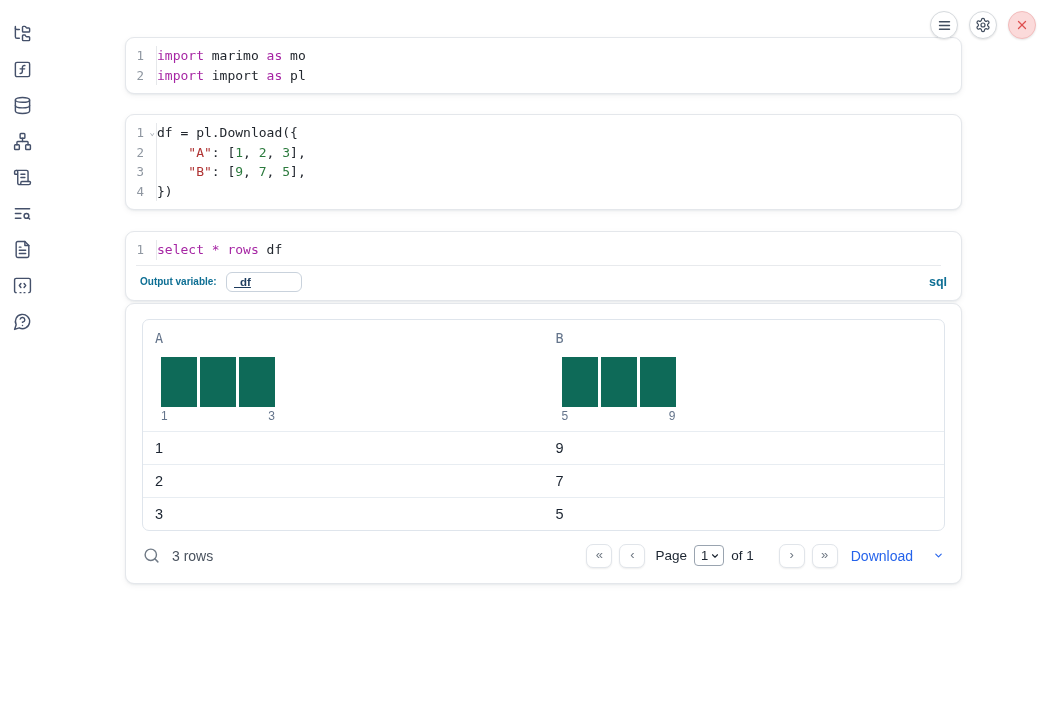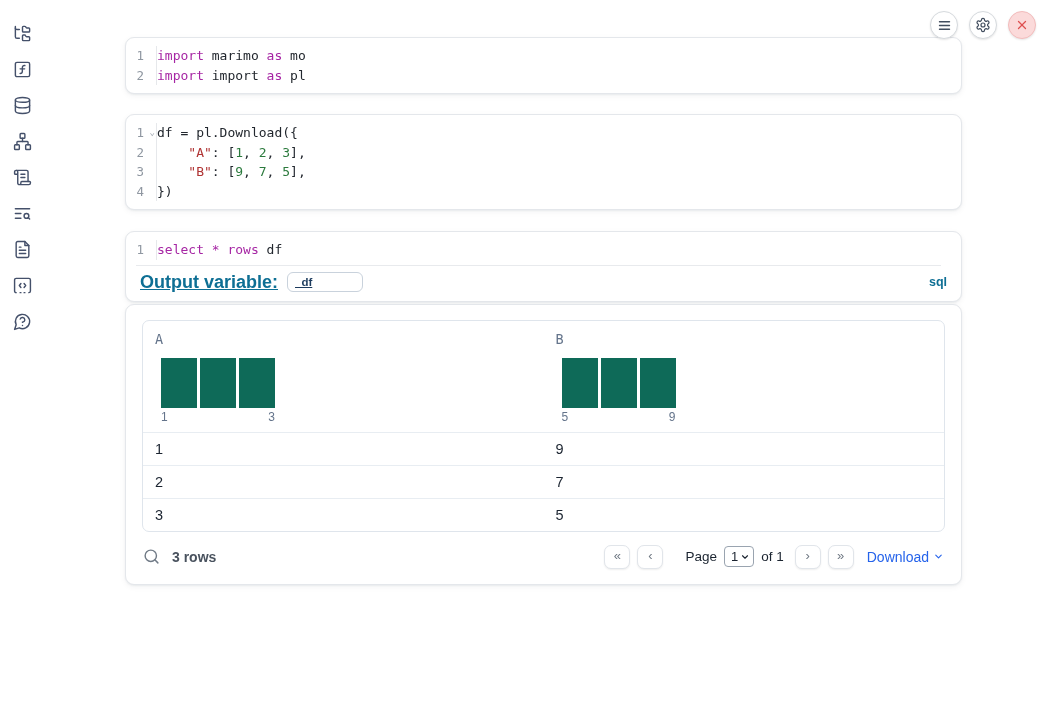--- a/index.html
+++ b/index.html
@@ -43,21 +43,21 @@
   .fold { position:absolute; right:1px; top:0px; font-size:9px; color:#9aa2ac; }
   .codeline { flex:1; border-left:1px solid #e6e8eb; 
               white-space:pre; color:var(--c-code-text,#22272e); }
   .tok-kw { color:var(--c-keyword,#a626a4); }
   .tok-str { color:var(--c-string,#b03434); }
   .tok-num { color:var(--c-number,#2b7a3d); }
   .tok-pl  { color:var(--c-code-text,#22272e); }
 
   .sql-divider { border-top:1px solid #e8eaed; margin:5px 20px 0 10px; }
   .ov-row { display:flex; align-items:center; padding:6px 14px 8px; }
-  .ov-label { font-size:18px; font-weight:bold; color:var(--c-sql-accent,#0e6f94);text-decoration:underline; }
+  .ov-label { font-size:10px; font-weight:bold; color:var(--c-sql-accent,#0e6f94); }
   .ov-input { margin-left:9px; width:76px; height:20px; border:1px solid #c9d2dc;
               border-radius:6px; font-size:11.5px; font-weight:bold; color:#1d3c5e;
               padding:2px 7px; font-family:"Liberation Sans",sans-serif; outline:none;text-decoration:underline; }
   .ov-spacer { flex:1; }
   .sql-badge { font-size:12.5px; font-weight:bold; color:var(--c-sql-accent,#0e6f94); cursor:pointer; }
 
   
   .output-card { margin-top:2px; background:#fff; border:1px solid #e4e7eb;
                  border-radius:9px; padding:15px 16px 0;
                  box-shadow:0 1px 2px rgba(20,30,50,.06),0 2px 6px rgba(20,30,50,.05); }
@@ -70,31 +70,31 @@
   .bar { width:36px; height:100%; background:var(--c-hist-bar,#0e6a58); }
   .hist-labels { width:114px; margin:2px 0 0 6px; display:flex;
                  justify-content:space-between; font-size:12px; color:#64748b; }
   .t-row { display:grid; grid-template-columns:1fr 1fr; border-top:1px solid #e8edf2;
            height:33px; align-items:center; }
   .td { padding-left:12px; font-size:14.5px; color:#1b2430; }
 
   .t-footer { display:flex; align-items:center; padding:13px 1px 15px 1px; }
   .search-btn { color:#707a86; background:none; border:none; padding:0;
                 width:18px; height:18px; cursor:pointer; }
-  .row-count { margin-left:11px; font-size:14px; color:#49525e;font-weight:bold; }
+  .row-count { margin-left:11px; font-size:14px; color:#49525e; }
   .pg { display:flex; align-items:center; gap:7px; margin-left:auto; }
   .pg-btn { width:26px; height:24px; border-radius:7px; border:1px solid #e1e5ea;
             background:#fff; box-shadow:0 1px 2px rgba(0,0,0,.07); color:#6f7883;
             font-size:13px; display:flex; align-items:center; justify-content:center;
             padding:0 0 2px 0; cursor:pointer; }
   .pg-text { font-size:13.5px; color:#1b2430; }
   .pg-select { display:flex; align-items:center; gap:2px; border:1px solid #9aa4b0;
                border-radius:4px; height:21px; padding:0 3px 0 6px; font-size:13px;
                color:#1b2430; background:#fff; cursor:pointer; }
-  .download { display:flex; align-items:center; gap:4px; margin-left:13px;
+  .download { display:flex; align-items:center; gap:20px; margin-left:13px;
               color:var(--c-download-link,#2563eb); font-size:14px; cursor:pointer;
               background:none; border:none; padding:0; }
 </style>
 </head>
 <body>
 
 <nav class="sidebar">
   <button class="side-btn">
     <svg width="19" height="19" viewBox="0 0 24 24" fill="none" stroke="currentColor" stroke-width="1.8" stroke-linecap="round" stroke-linejoin="round">
         <path d="M20 10a1 1 0 0 0 1-1V6a1 1 0 0 0-1-1h-2.5a1 1 0 0 1-.8-.4l-.9-1.2A1 1 0 0 0 15 3h-2a1 1 0 0 0-1 1v5a1 1 0 0 0 1 1Z"></path>
@@ -301,30 +301,30 @@
             <svg width="17" height="17" viewBox="0 0 24 24" fill="none" stroke="currentColor" stroke-width="2" stroke-linecap="round">
                 <circle cx="11" cy="11" r="8"></circle>
                 <path d="m21 21-4.3-4.3"></path>
               </svg>
           </span>
         </button>
         <span class="row-count">3 rows</span>
         <div class="pg">
           <button class="pg-btn">«</button>
           <button class="pg-btn">‹</button>
-          <span class="pg-text" style="margin-left:15px">Page</span>
+          <span class="pg-text" style="margin-left:3px">Page</span>
           <span class="pg-select">
             <span>1</span>
             <span>
               <svg width="10" height="10" viewBox="0 0 24 24" fill="none" stroke="currentColor" stroke-width="2.6" stroke-linecap="round" stroke-linejoin="round">
                   <path d="m6 9 6 6 6-6"></path>
                 </svg>
             </span>
           </span>
-          <span class="pg-text" style="margin-right:4px">of 1</span>
+          <span class="pg-text" style="margin-right:18px">of 1</span>
           <button class="pg-btn">›</button>
           <button class="pg-btn">»</button>
         </div>
         <button class="download">
           <span>Download</span>
           <span>
             <svg width="11" height="11" viewBox="0 0 24 24" fill="none" stroke="currentColor" stroke-width="2.4" stroke-linecap="round" stroke-linejoin="round">
                 <path d="m6 9 6 6 6-6"></path>
               </svg>
           </span>

